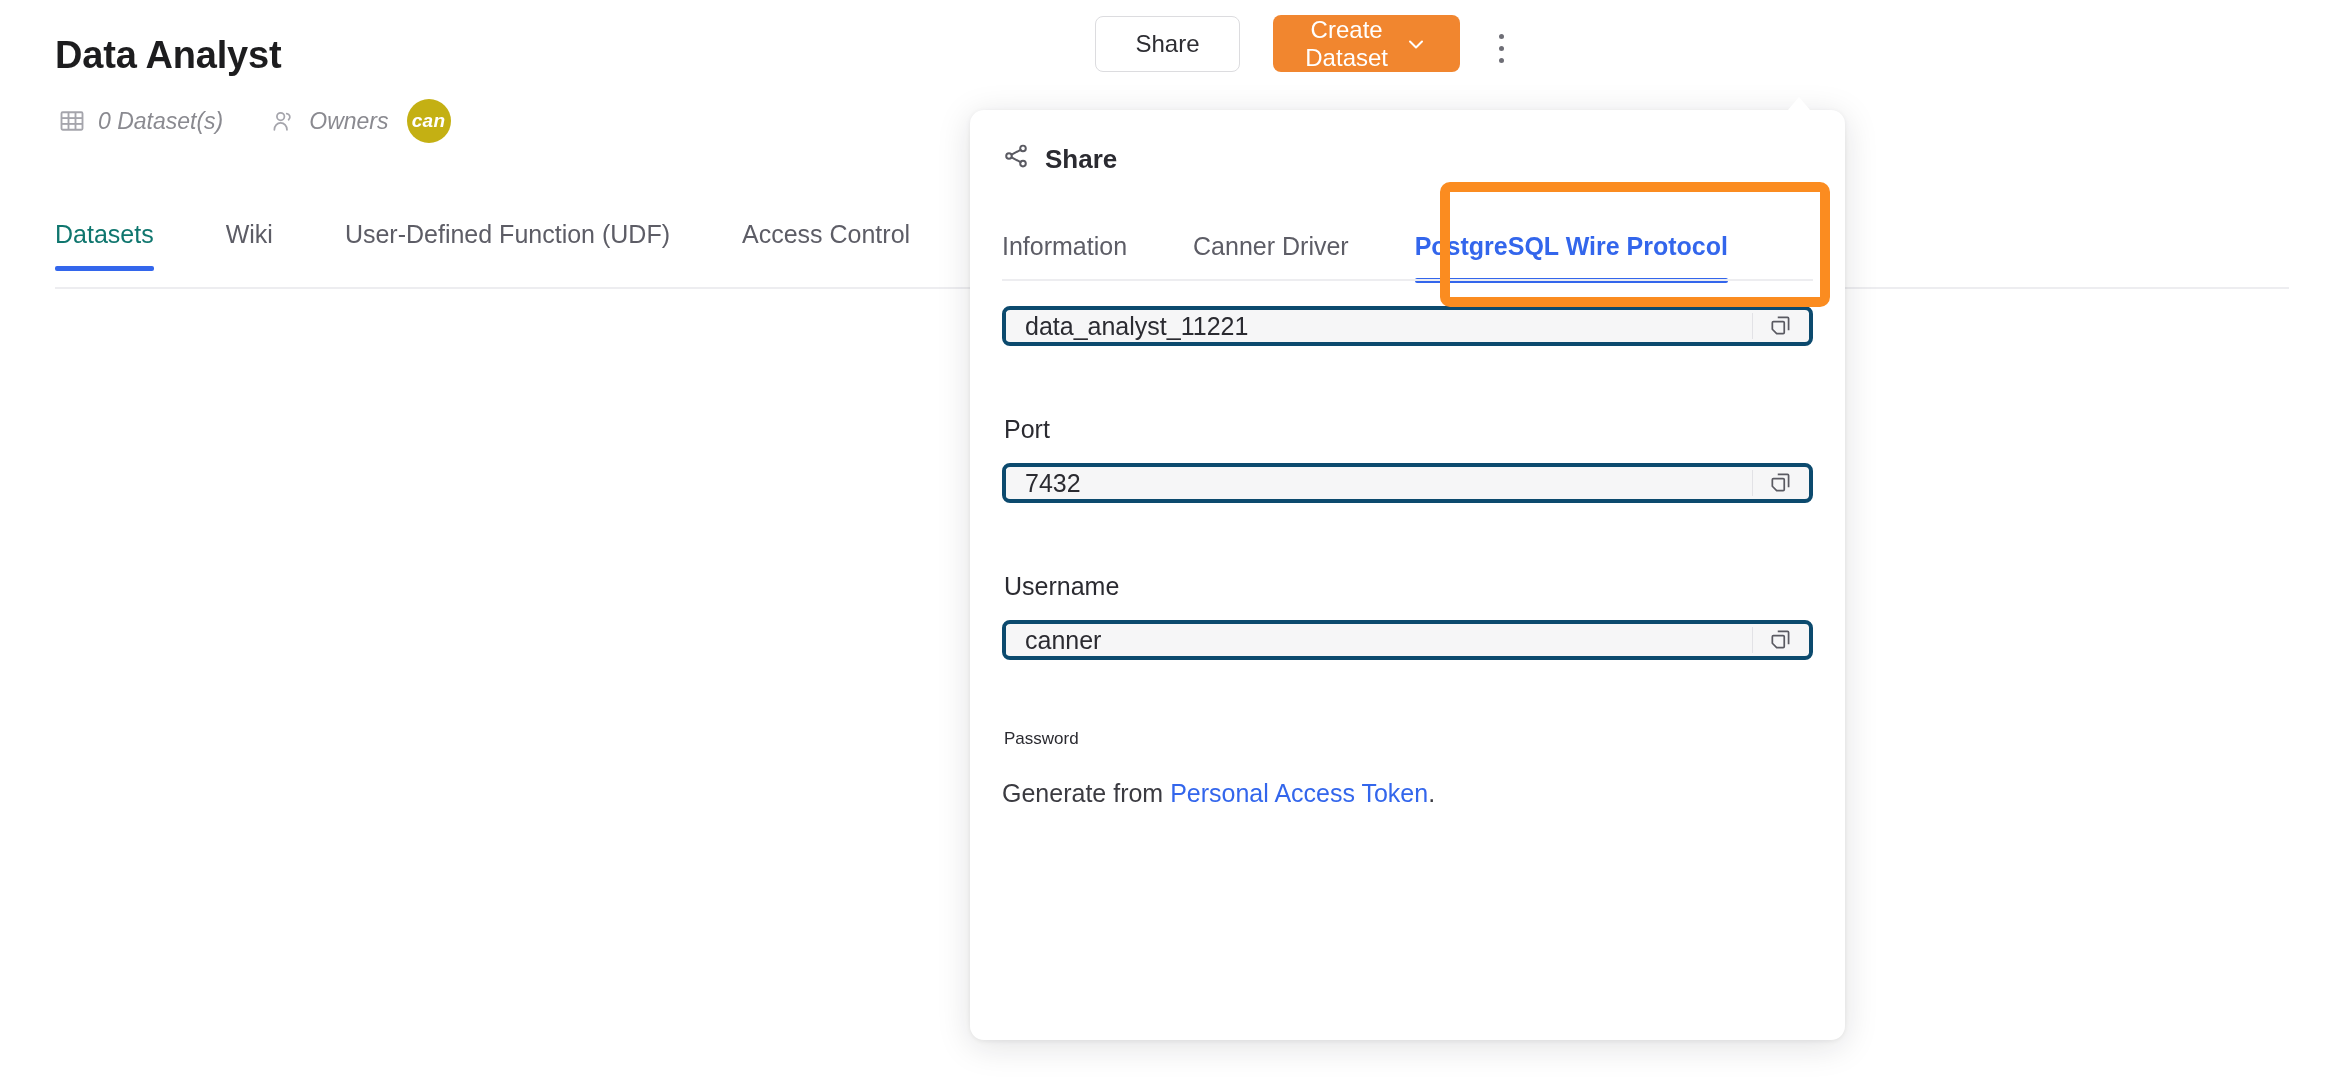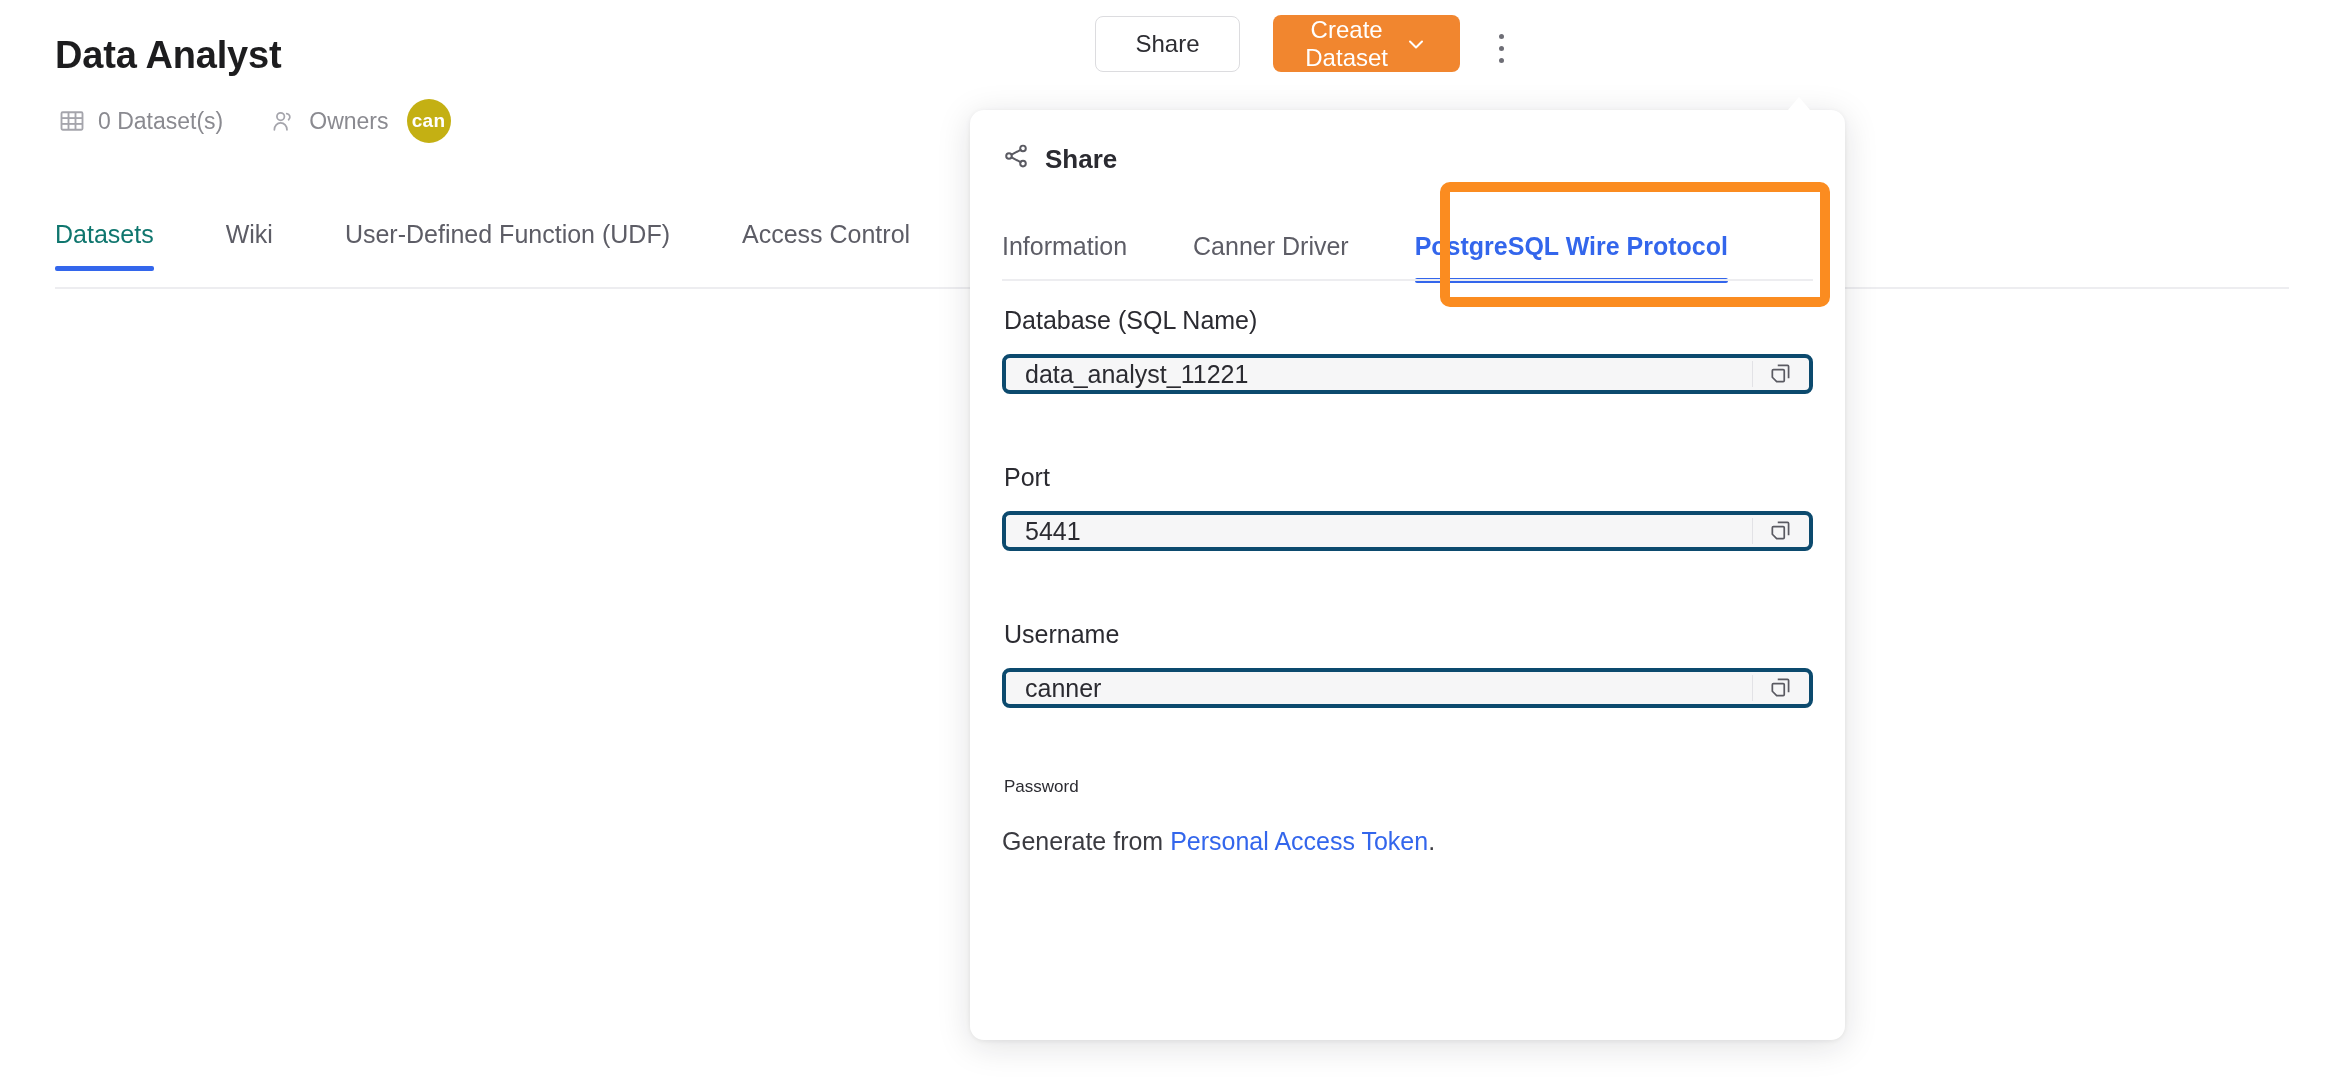--- a/index.html
+++ b/index.html
@@ -11,21 +11,21 @@
     overflow: hidden;
   }
   #root { position: relative; width: 2329px; height: 1077px; background:#fff; }
 
   
   .page-header { position:absolute; left:0; top:0; width:2329px; height:200px; }
   .page-title {
     position:absolute; left:55px; top:34px;
     font-size:38px; font-weight:700; color:#1d1d1f; letter-spacing:-0.2px;
   }
-  .meta-row { position:absolute; left:58px; top:99px; display:flex; align-items:center; gap:14px; }
+  .meta-row { position:absolute; left:58px; top:99px; display:flex; align-items:center; gap:14px;font-style:italic; }
   .meta-item { display:flex; align-items:center; gap:12px; }
   .meta-text { font-size:23px; color:#8a8a90; }
   .meta-sep { width:18px; }
   .grid-icon svg, .owners-icon svg { display:block; }
   .avatar {
     width:44px; height:44px; border-radius:50%;
     background:#c4b013; color:#ffffff;
     font-size:19px; font-weight:600;
     display:flex; align-items:center; justify-content:center;
     letter-spacing:0.2px; margin-left:6px;
@@ -217,38 +217,37 @@
       <div class="ptab">Canner Driver</div>
       <div class="ptab active">PostgreSQL Wire Protocol</div>
     </div>
     <div class="pop-rule"></div>
 
     <div class="highlight-box"></div>
 
     <div class="fields">
 
       <div class="field">
-        <div class="field-label">Database (SQL Name)</div>
         <div class="field-row">
           <div class="field-value">data_analyst_11221</div>
           <button class="copy-btn">
             <svg width="26" height="26" viewBox="0 0 24 24" fill="none" stroke="#5a5a62" stroke-width="1.6" stroke-linejoin="round">
               <path d="M9 4h9a1 1 0 0 1 1 1v11"></path>
               <path d="M5 8h9a1 1 0 0 1 1 1v9a1 1 0 0 1-1 1H8l-4-4V9a1 1 0 0 1 1-1z"></path>
             </svg>
           </button>
         </div>
       </div>
 
       <div class="gap-lg"></div>
 
       <div class="field">
         <div class="field-label">Port</div>
         <div class="field-row">
-          <div class="field-value">5441</div>
+          <div class="field-value">7432</div>
           <button class="copy-btn">
             <svg width="26" height="26" viewBox="0 0 24 24" fill="none" stroke="#5a5a62" stroke-width="1.6" stroke-linejoin="round">
               <path d="M9 4h9a1 1 0 0 1 1 1v11"></path>
               <path d="M5 8h9a1 1 0 0 1 1 1v9a1 1 0 0 1-1 1H8l-4-4V9a1 1 0 0 1 1-1z"></path>
             </svg>
           </button>
         </div>
       </div>
 
       <div class="gap-lg"></div>

